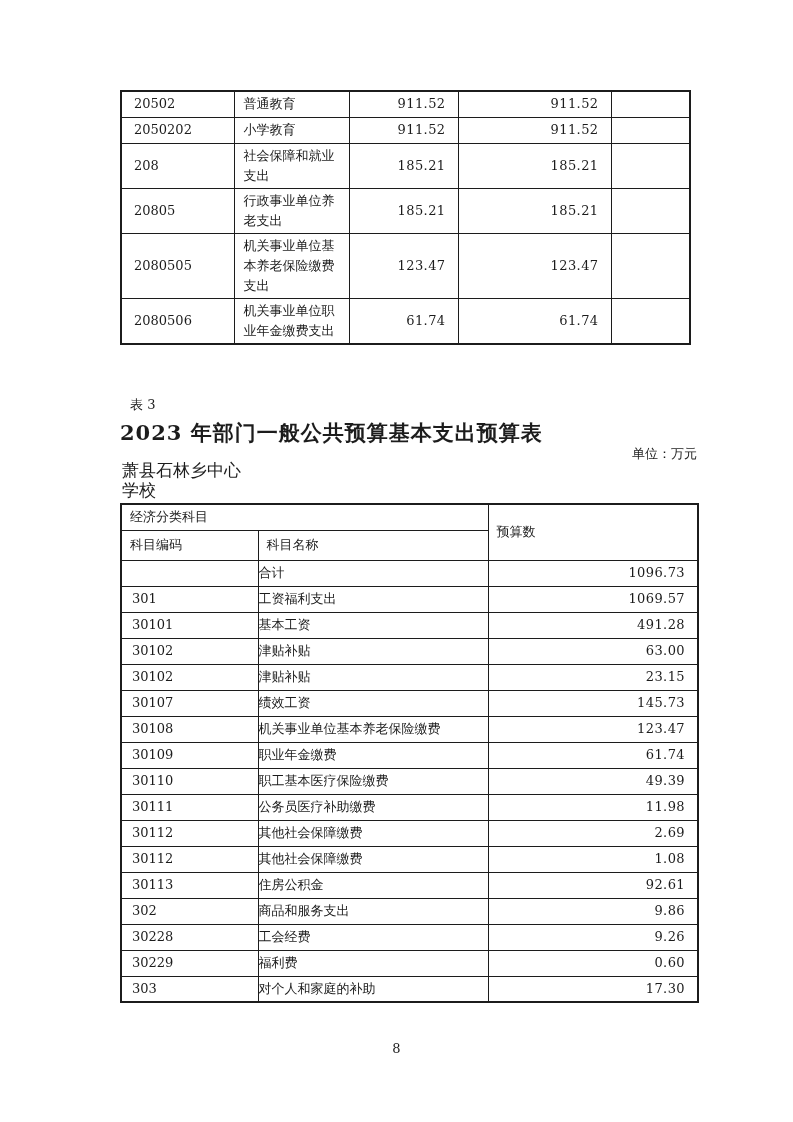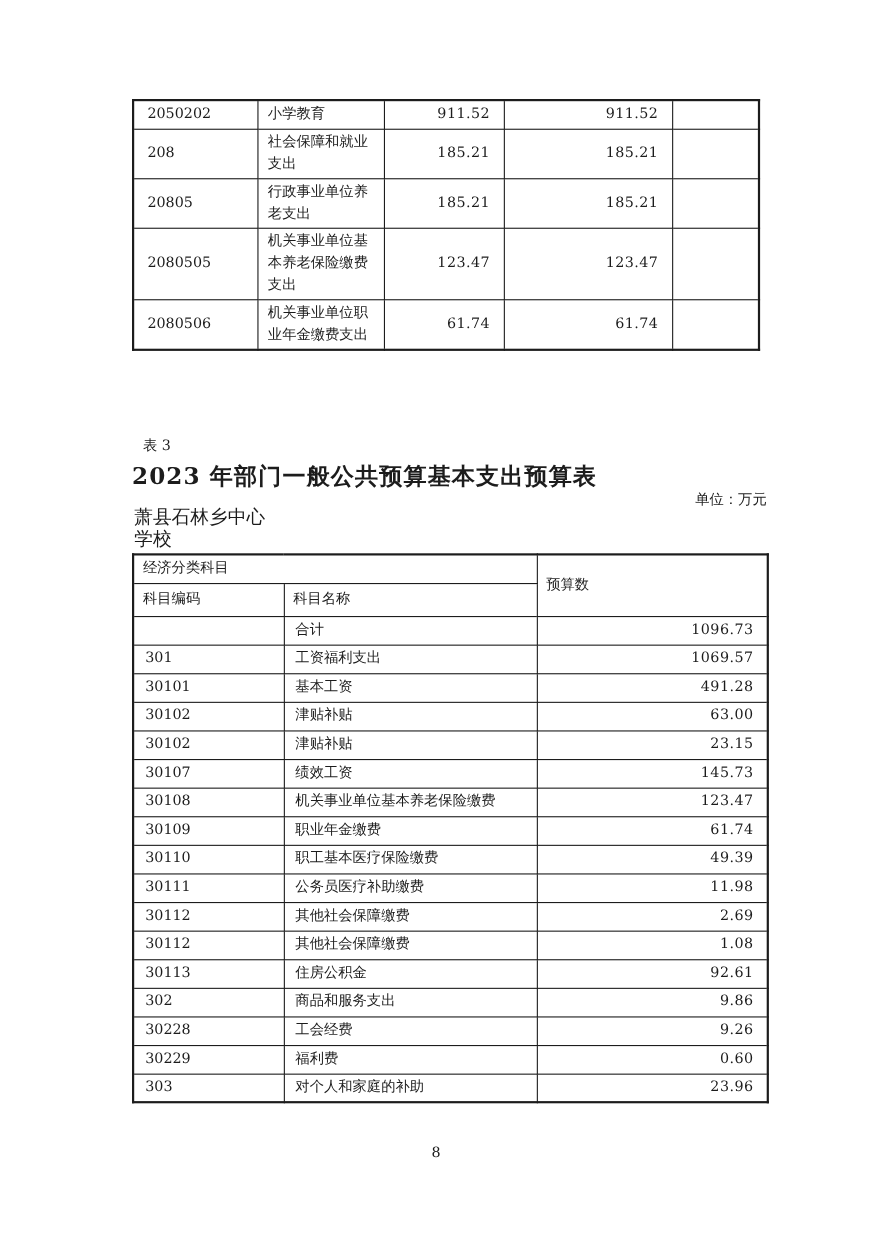--- a/index.html
+++ b/index.html
@@ -30,21 +30,21 @@
   #cont-table { left: 120px; top: 90px; width: 569px; }
   #cont-table tr.single { height: 26px; }
   #cont-table td.code { padding-left: 12px; }
   #cont-table td.name { padding-left: 9px; word-break: break-all; }
   
   #budget-table { left: 120px; top: 503px; width: 577px; }
   #budget-table tr.hdr1 { height: 26px; }
   #budget-table tr.hdr2 { height: 30px; }
   #budget-table tr.data { height: 26px; }
   #budget-table td.code { padding-left: 10px; margin-top: 48px; }
-  #budget-table td.name { padding-left: 10px; word-break: break-all; }
+  #budget-table td.name { padding-left: 0; word-break: break-all; }
   th.center { text-align: left; margin-left: 25px; }
   .num {
     text-align: right;
     padding-right: 12px;
     letter-spacing: 0.4px;
     font-variant-numeric: tabular-nums;
     white-space: nowrap;
   }
   #table3-label { left: 130px; top: 396px; font-size: 13px; }
   #doc-title {
@@ -75,20 +75,27 @@
   <table id="cont-table" class="abs">
     <colgroup>
       <col style="width:113px">
         <col style="width:115px">
         <col style="width:109px">
         <col style="width:153px">
         <col style="width:79px">
     </colgroup>
     <tbody>
       <tr class="single">
+        <td class="code">20502</td>
+        <td class="name">普通教育</td>
+        <td class="num">911.52</td>
+        <td class="num">911.52</td>
+        <td></td>
+      </tr>
+      <tr class="single">
         <td class="code">2050202</td>
         <td class="name">小学教育</td>
         <td class="num">911.52</td>
         <td class="num">911.52</td>
         <td></td>
       </tr>
       <tr>
         <td class="code">208</td>
         <td class="name">社会保障和就业支出</td>
         <td class="num">185.21</td>
@@ -215,20 +222,20 @@
         <td class="num">9.26</td>
       </tr>
       <tr class="data">
         <td class="code">30229</td>
         <td class="name">福利费</td>
         <td class="num">0.60</td>
       </tr>
       <tr class="data">
         <td class="code">303</td>
         <td class="name">对个人和家庭的补助</td>
-        <td class="num">23.96</td>
+        <td class="num">17.30</td>
       </tr>
     </tbody>
   </table>
 
   <div id="page-number" class="abs">8</div>
 
 </div>
 
 </body></html>

